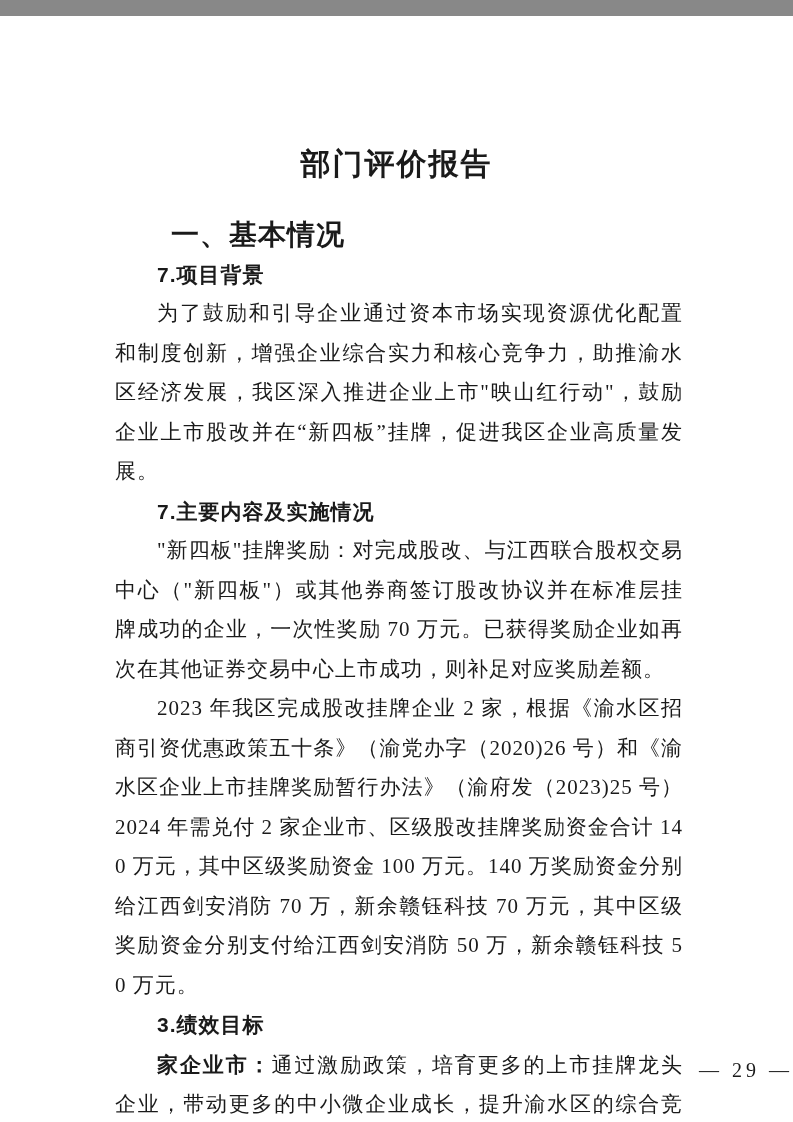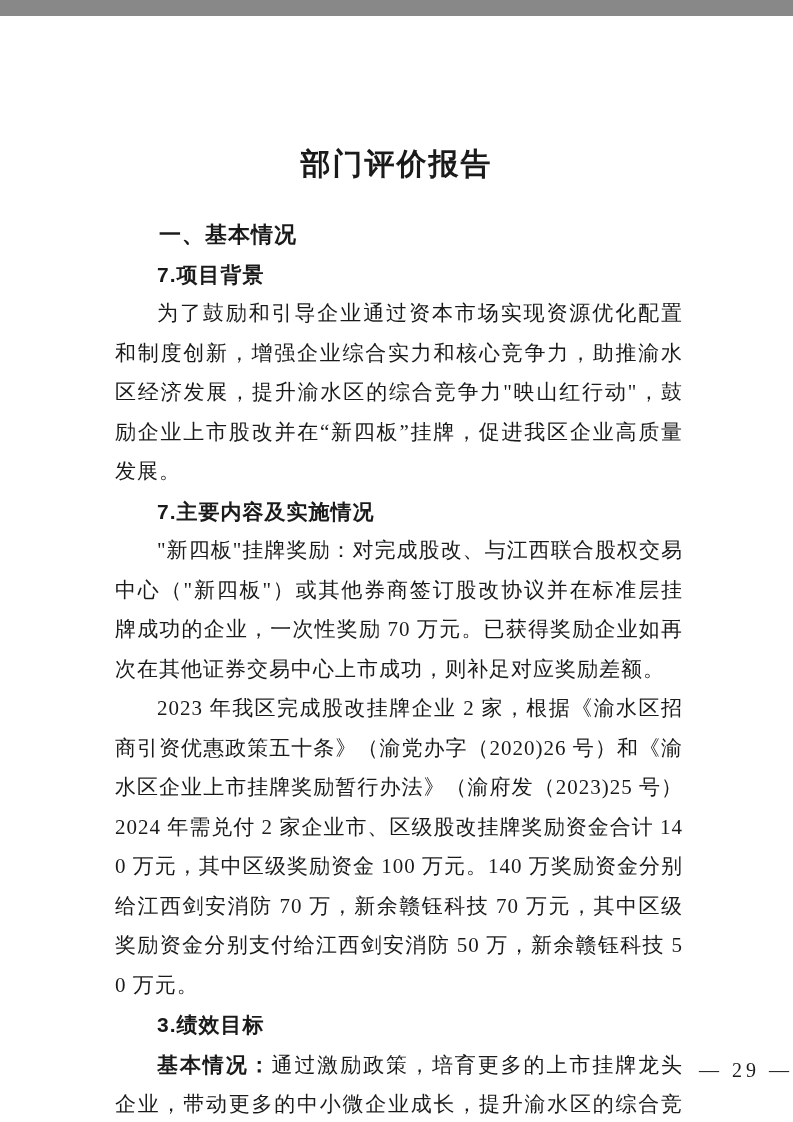--- a/index.html
+++ b/index.html
@@ -28,21 +28,21 @@
   }
   .doc-body {
     margin-top: 29px;
     padding-left: 115px;
     padding-right: 110px;
   }
   .h-section {
     margin: 0;
     font-family: "Liberation Sans", "DejaVu Sans", sans-serif;
     font-weight: 700;
-    font-size: 22px;
+    font-size: 28px;
     line-height: 39.5px;
     text-indent: 2em;
     letter-spacing: 1px;
   }
   .h-sub {
     margin: 0;
     font-family: "Liberation Sans", "DejaVu Sans", sans-serif;
     font-weight: 700;
     font-size: 21px;
     line-height: 39.5px;
@@ -84,31 +84,31 @@
 <div class="page">
 
   <h1 class="doc-title">部门评价报告</h1>
 
   <div class="doc-body">
 
     <h2 class="h-section">一、基本情况</h2>
 
     <h3 class="h-sub">7.项目背景</h3>
 
-    <p class="para">为了鼓励和引导企业通过资本市场实现资源优化配置和制度创新，增强企业综合实力和核心竞争力，助推渝水区经济发展，提升渝水区的综合竞争力"映山红行动"，鼓励企业上市股改并在“新四板”挂牌，促进我区企业高质量发展。</p>
+    <p class="para">为了鼓励和引导企业通过资本市场实现资源优化配置和制度创新，增强企业综合实力和核心竞争力，助推渝水区经济发展，我区深入推进企业上市"映山红行动"，鼓励企业上市股改并在“新四板”挂牌，促进我区企业高质量发展。</p>
 
     <h3 class="h-sub">7.主要内容及实施情况</h3>
 
     <p class="para">"新四板"挂牌奖励：对完成股改、与江西联合股权交易中心（"新四板"）或其他券商签订股改协议并在标准层挂牌成功的企业，一次性奖励 70 万元。已获得奖励企业如再次在其他证券交易中心上市成功，则补足对应奖励差额。</p>
 
     <p class="para">2023 年我区完成股改挂牌企业 2 家，根据《渝水区招商引资优惠政策五十条》（渝党办字（2020)26 号）和《渝水区企业上市挂牌奖励暂行办法》（渝府发（2023)25 号）2024 年需兑付 2 家企业市、区级股改挂牌奖励资金合计 140 万元，其中区级奖励资金 100 万元。140 万奖励资金分别给江西剑安消防 70 万，新余赣钰科技 70 万元，其中区级奖励资金分别支付给江西剑安消防 50 万，新余赣钰科技 50 万元。</p>
 
     <h3 class="h-sub">3.绩效目标</h3>
 
-    <p class="para"><span class="lead-bold">基本情况：</span><span>通过激励政策，培育更多的上市挂牌龙头企业，带动更多的中小微企业成长，提升渝水区的综合竞争力</span></p>
+    <p class="para"><span class="lead-bold">家企业市：</span><span>通过激励政策，培育更多的上市挂牌龙头企业，带动更多的中小微企业成长，提升渝水区的综合竞争力</span></p>
 
   </div>
 
   <div class="page-footer">
     <span>— 29 —</span>
   </div>
 
 </div>
 
 </body></html>

